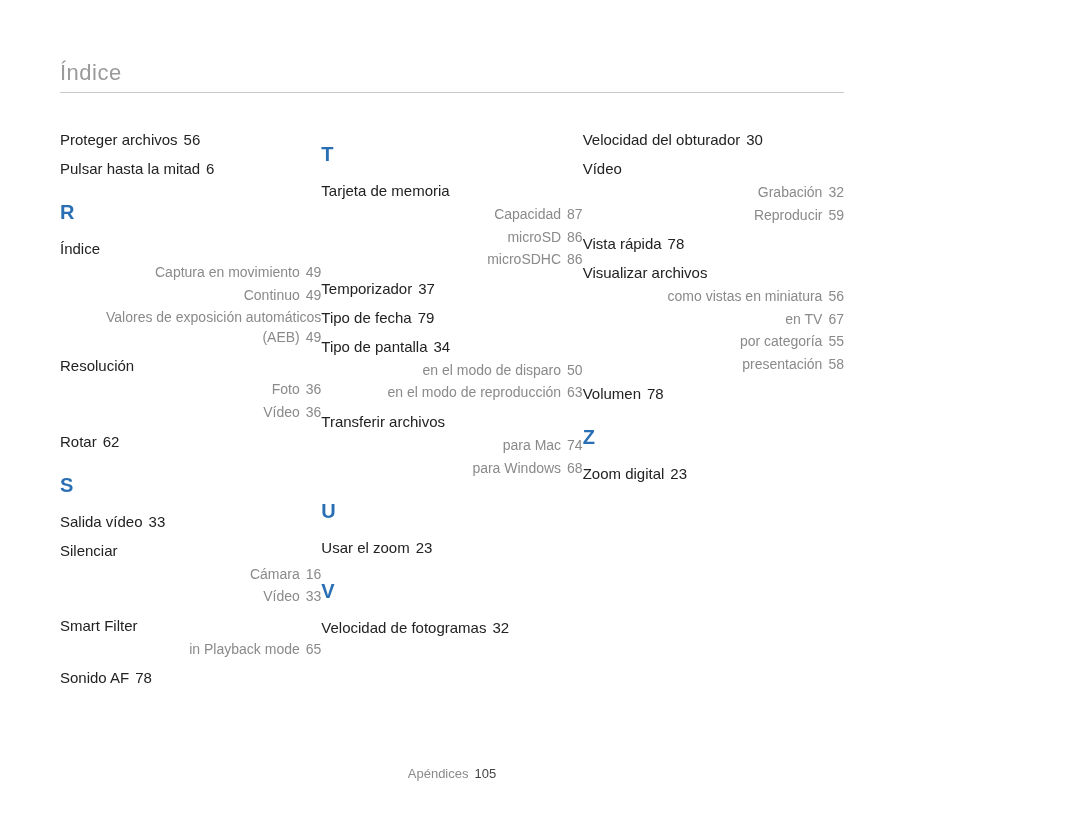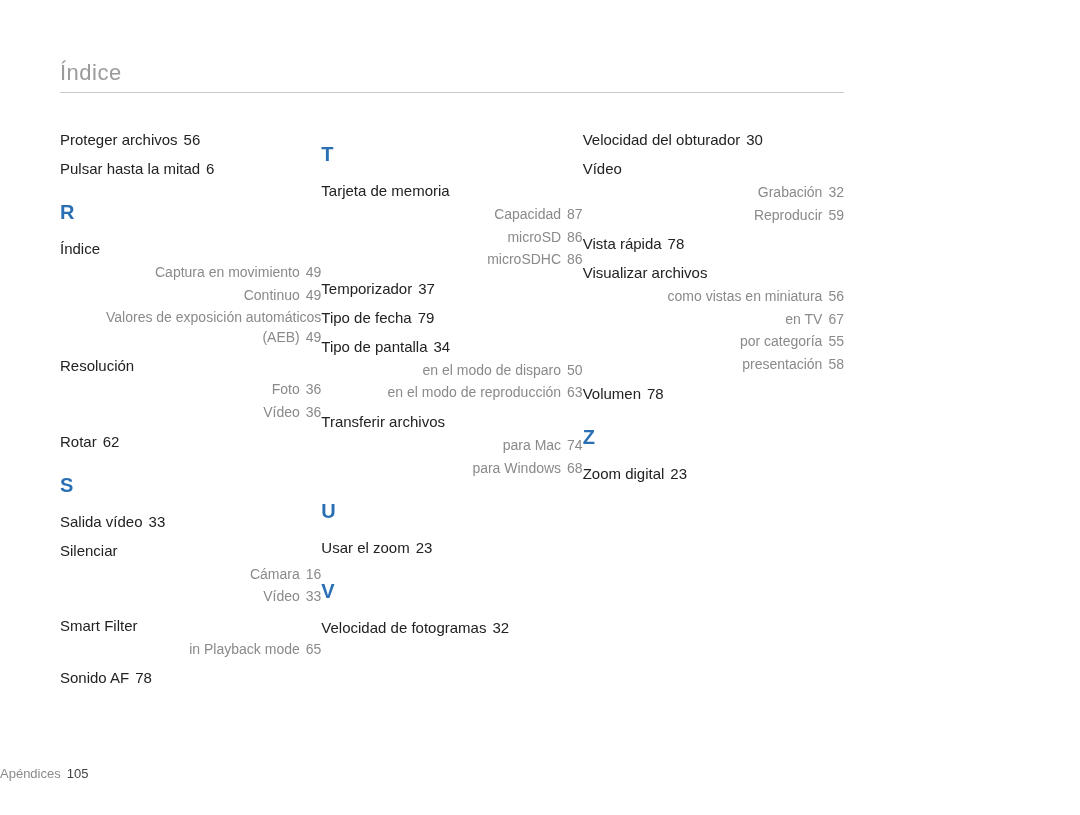--- a/index.html
+++ b/index.html
@@ -60,20 +60,21 @@
   }
   .sub .pg {
     color: #8a8a8a;
     margin-left: 6px;
   }
   .footer {
     position: absolute;
     bottom: 34px;
     left: 0;
     right: 0;
+    text-align: center;
     font-size: 13px;
     color: #8a8a8a;
   }
   .footer .fpg {
     color: #444;
     margin-left: 6px;
   }
 </style>
 </head>
 <body>

